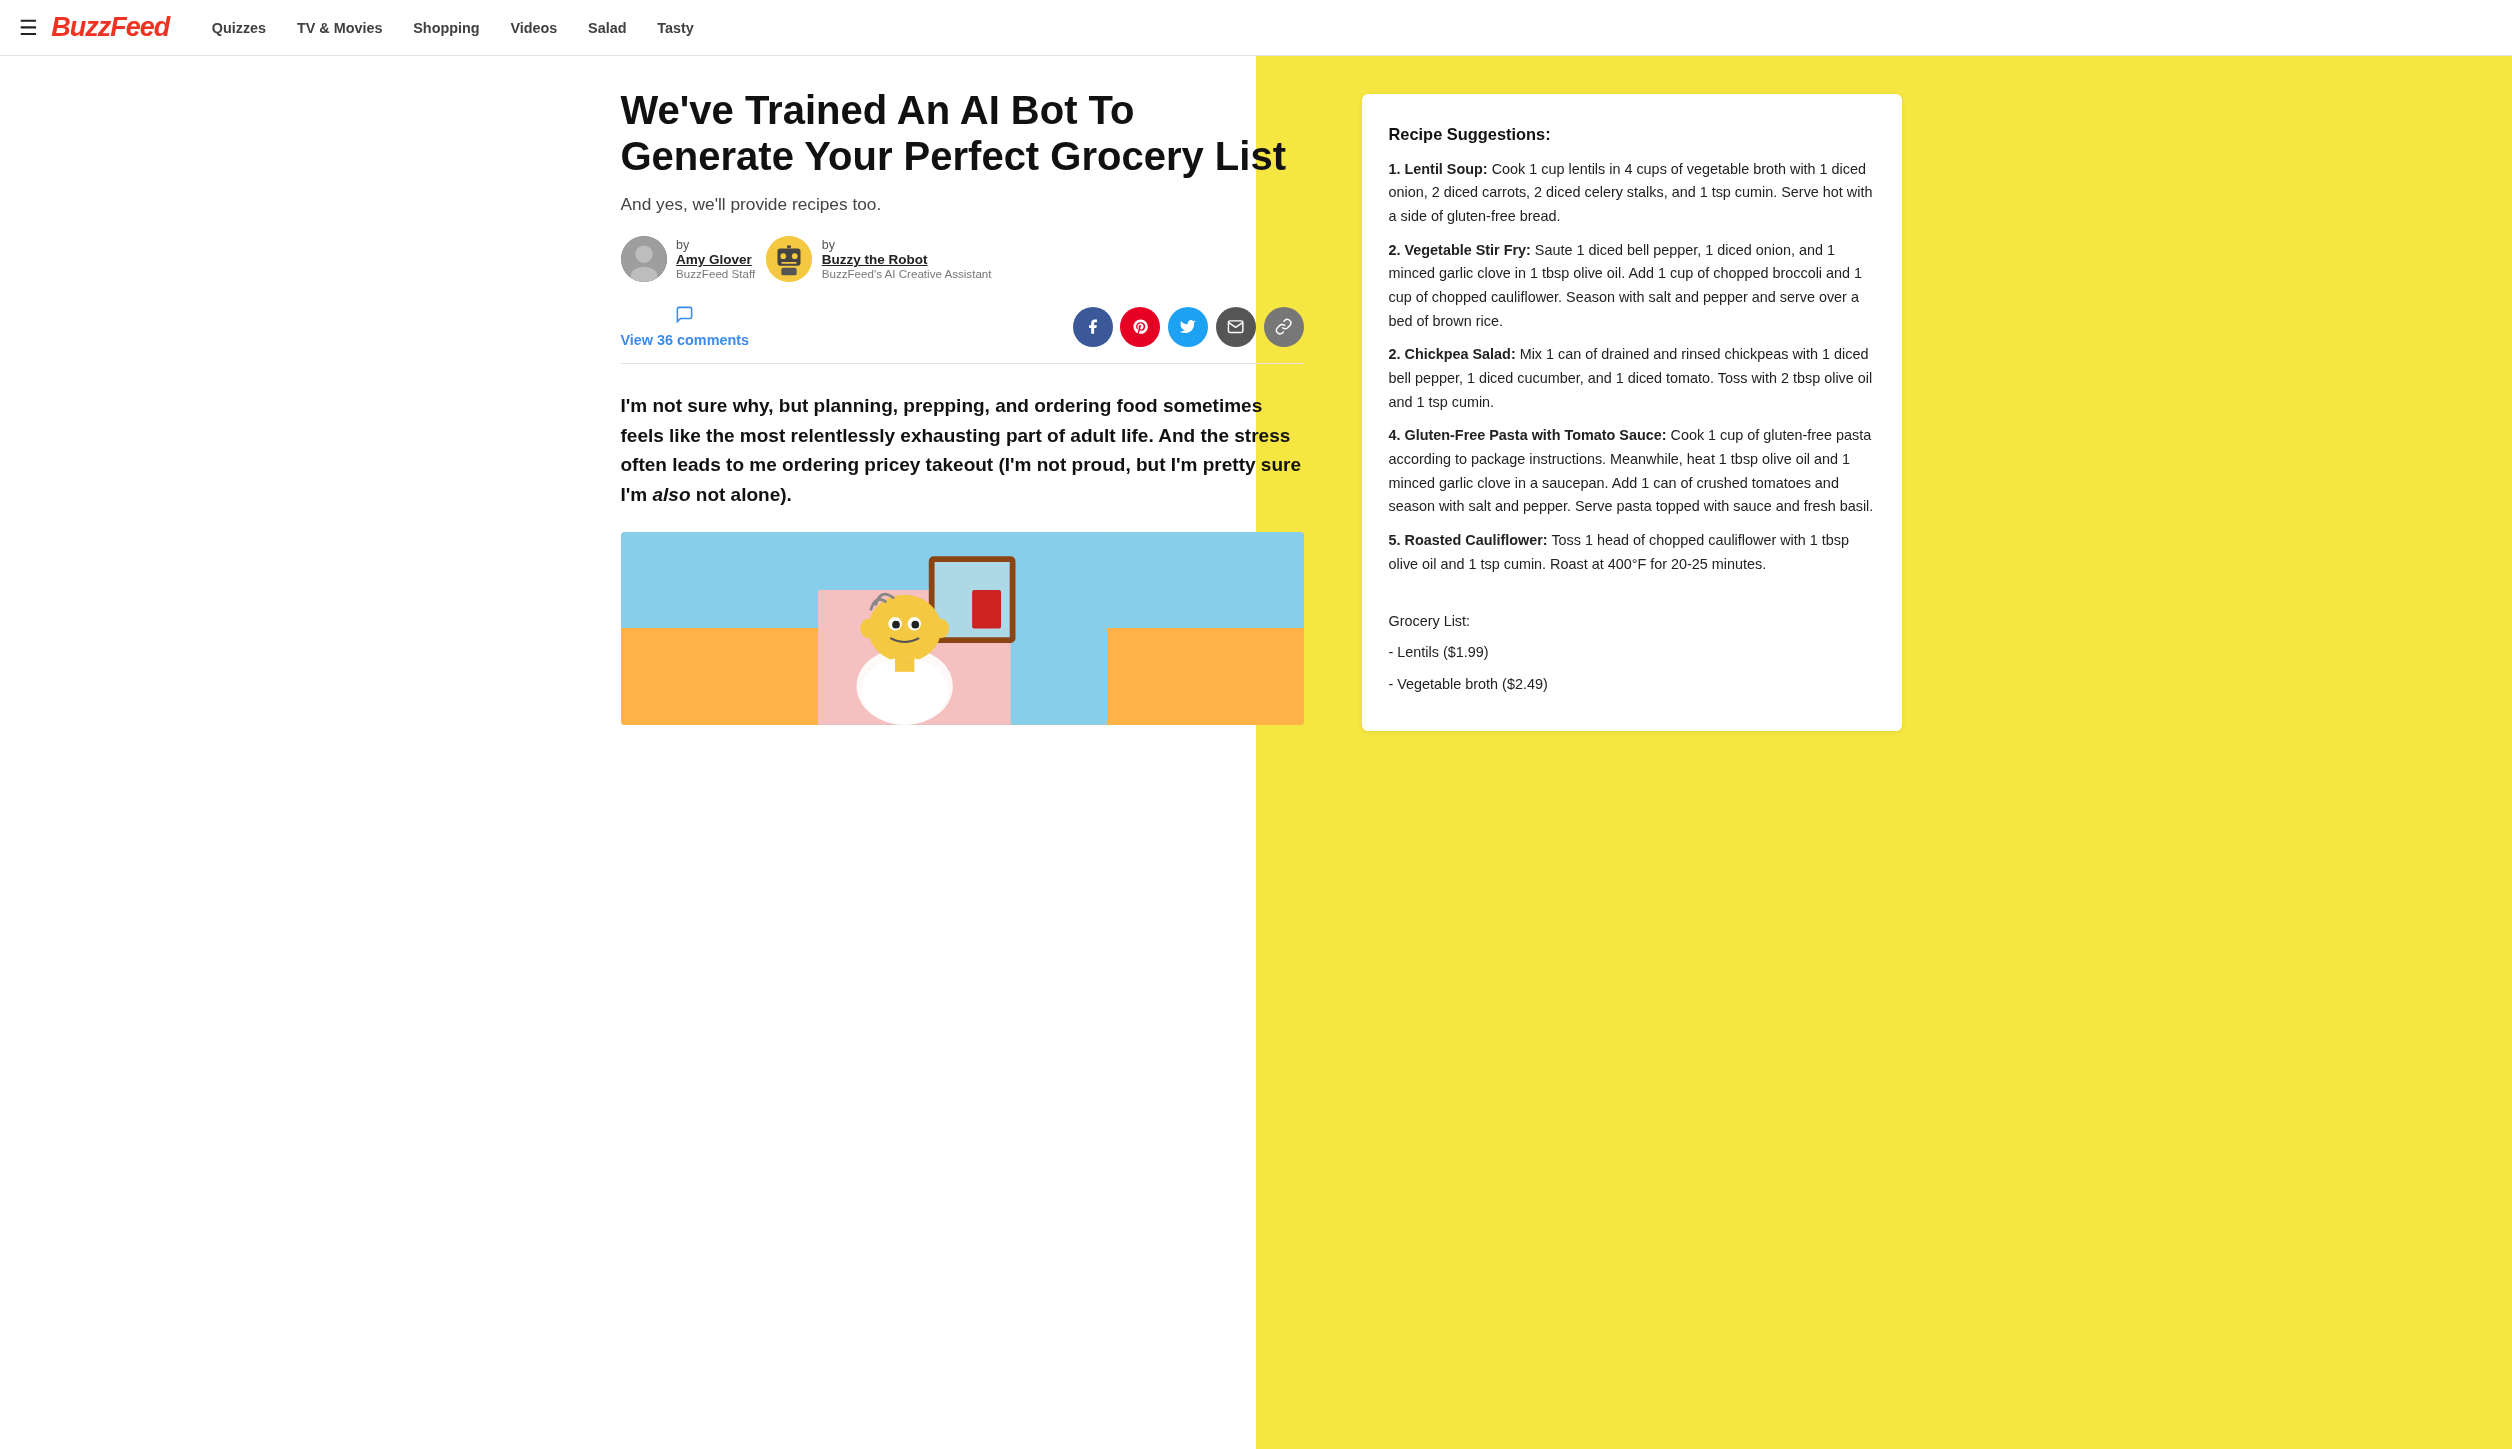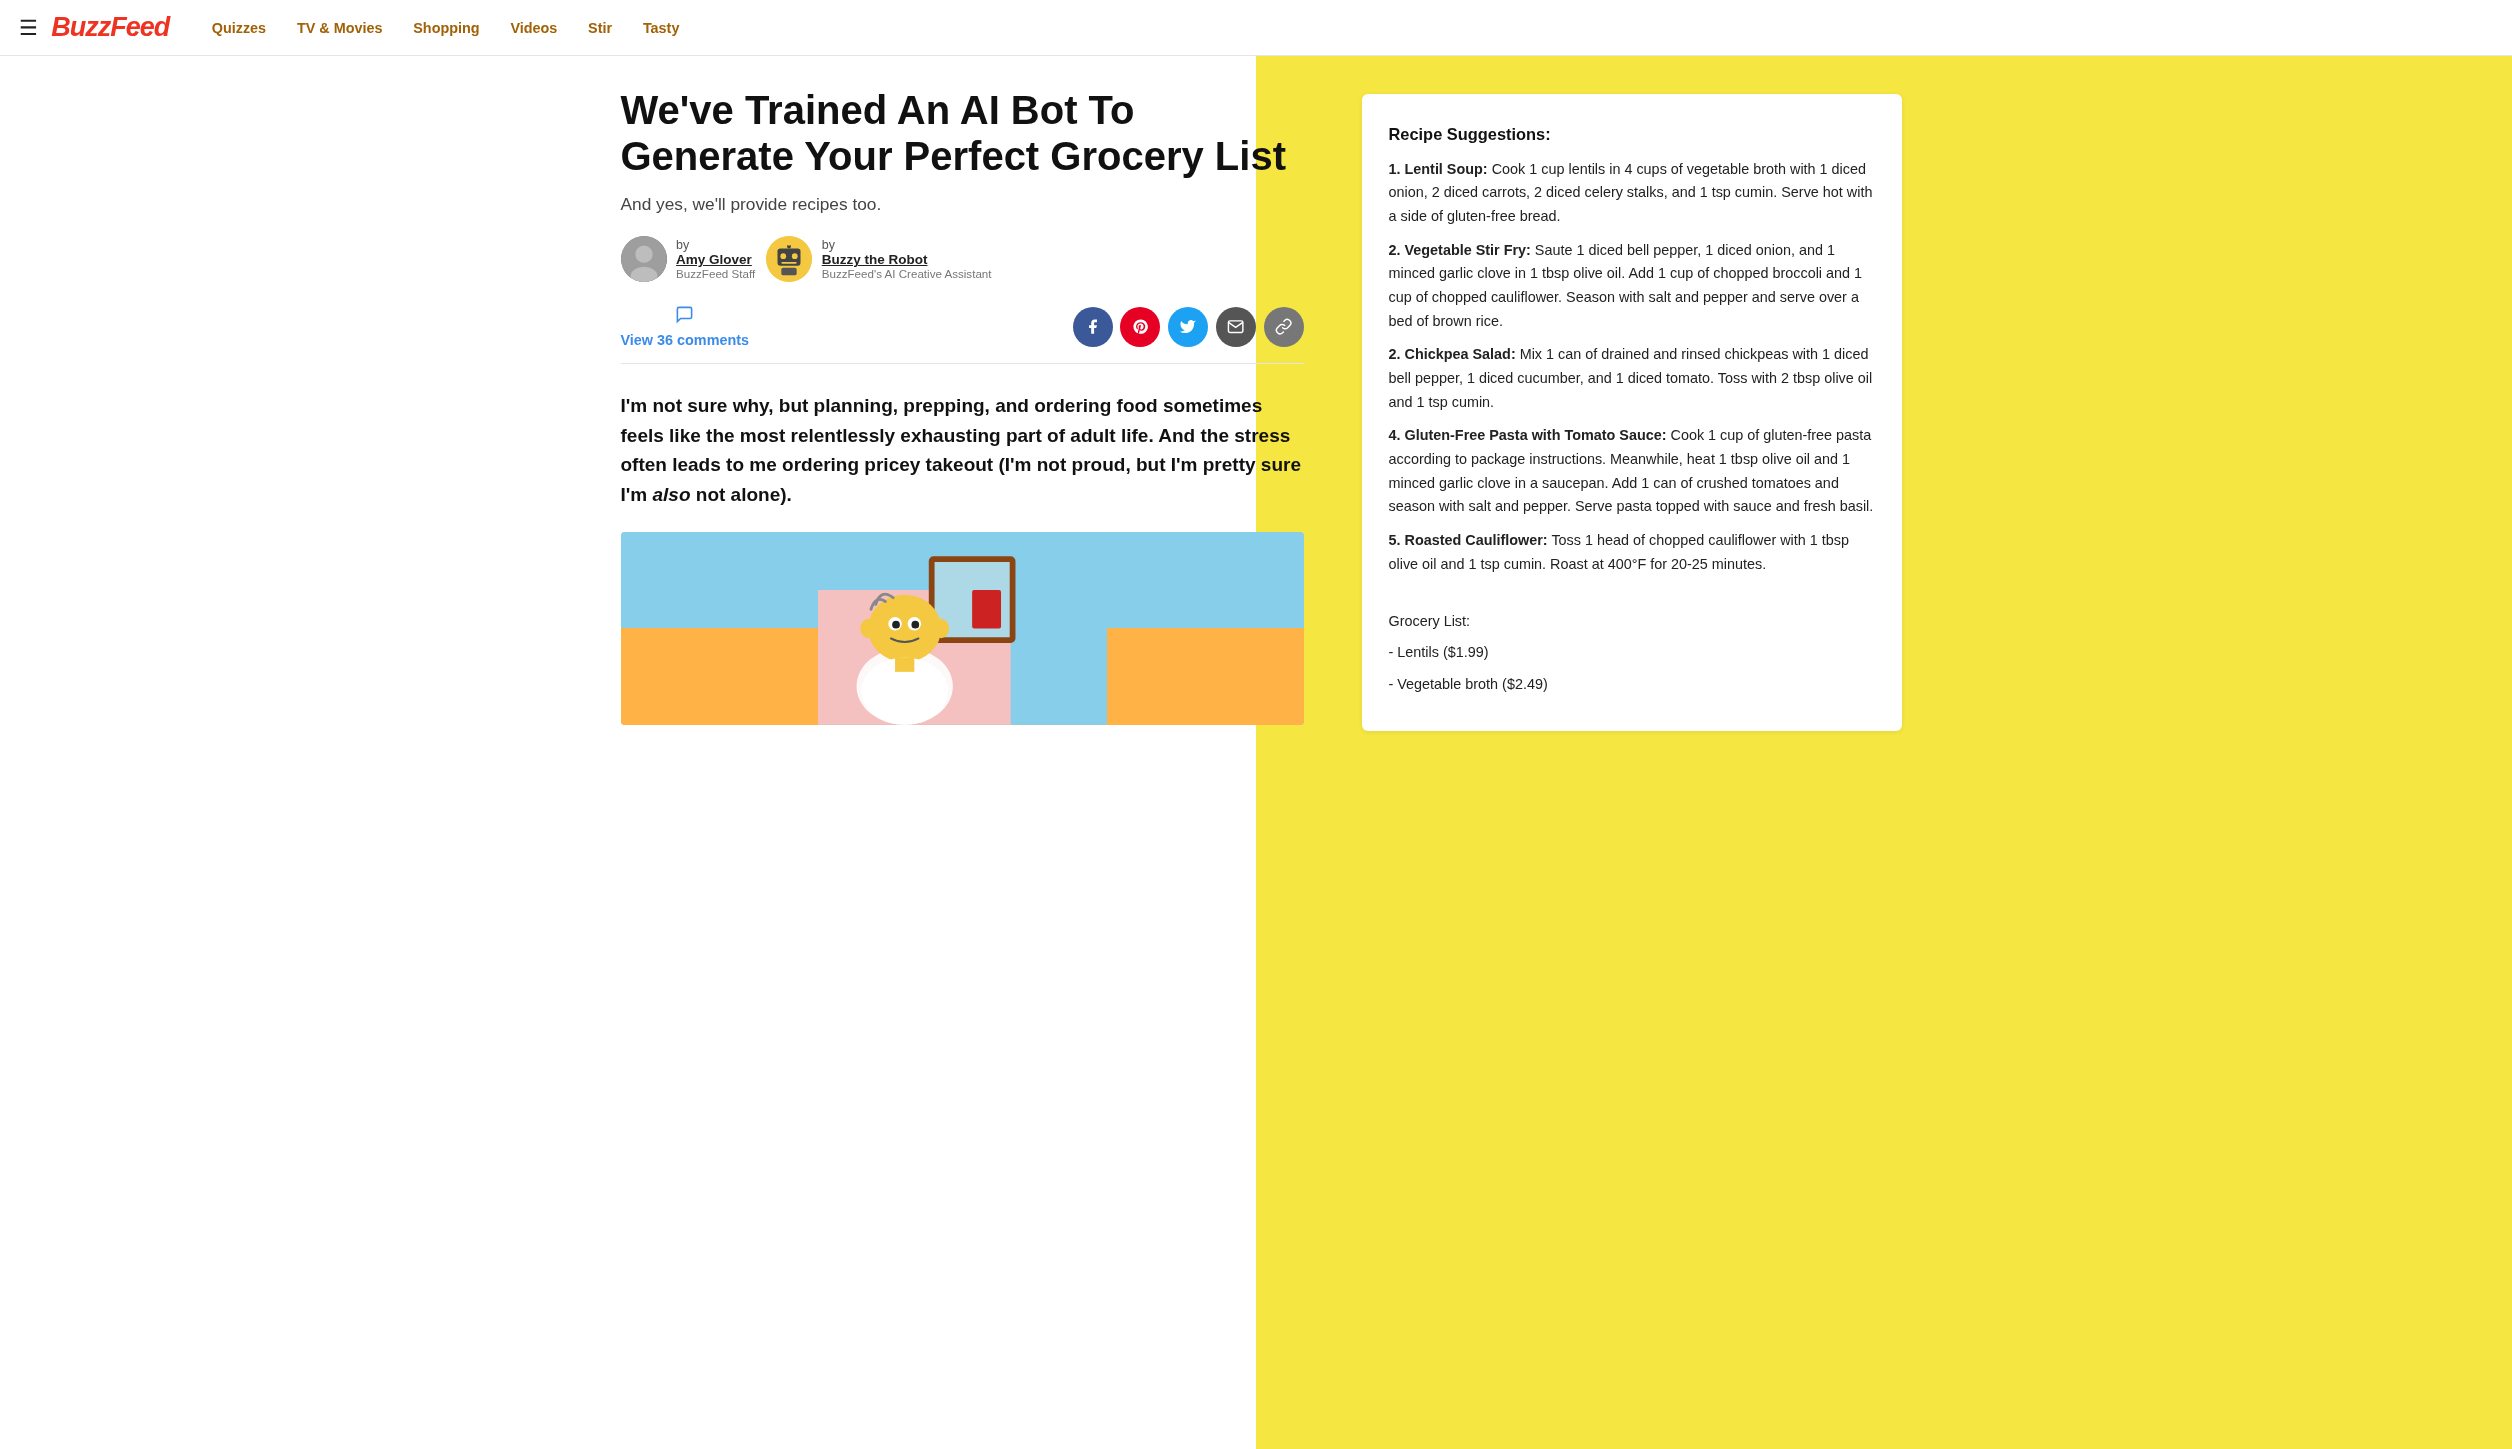--- a/index.html
+++ b/index.html
@@ -30,21 +30,21 @@
       margin-right: 27px;
       font-style: italic;
     }
     .nav-links {
       display: flex;
       gap: 0;
       list-style: none;
     }
     .nav-links li a {
       text-decoration: none;
-      color: #a16207;
+      color: #404040;
       font-size: 14.4px;
       font-weight: 600;
       padding: 0 15.4px;
       height: 40px;
       display: flex;
       align-items: center;
     }
 
     
     .page-layout {
@@ -245,21 +245,21 @@
     <li>
         <a href="#">TV &amp; Movies</a>
       </li>
     <li>
         <a href="#">Shopping</a>
       </li>
     <li>
         <a href="#">Videos</a>
       </li>
     <li>
-        <a href="#">Stir</a>
+        <a href="#">Salad</a>
       </li>
     <li>
         <a href="#">Tasty</a>
       </li>
   </ul>
 </nav>
 
 <div class="page-layout">
 
   <main class="main-content">

